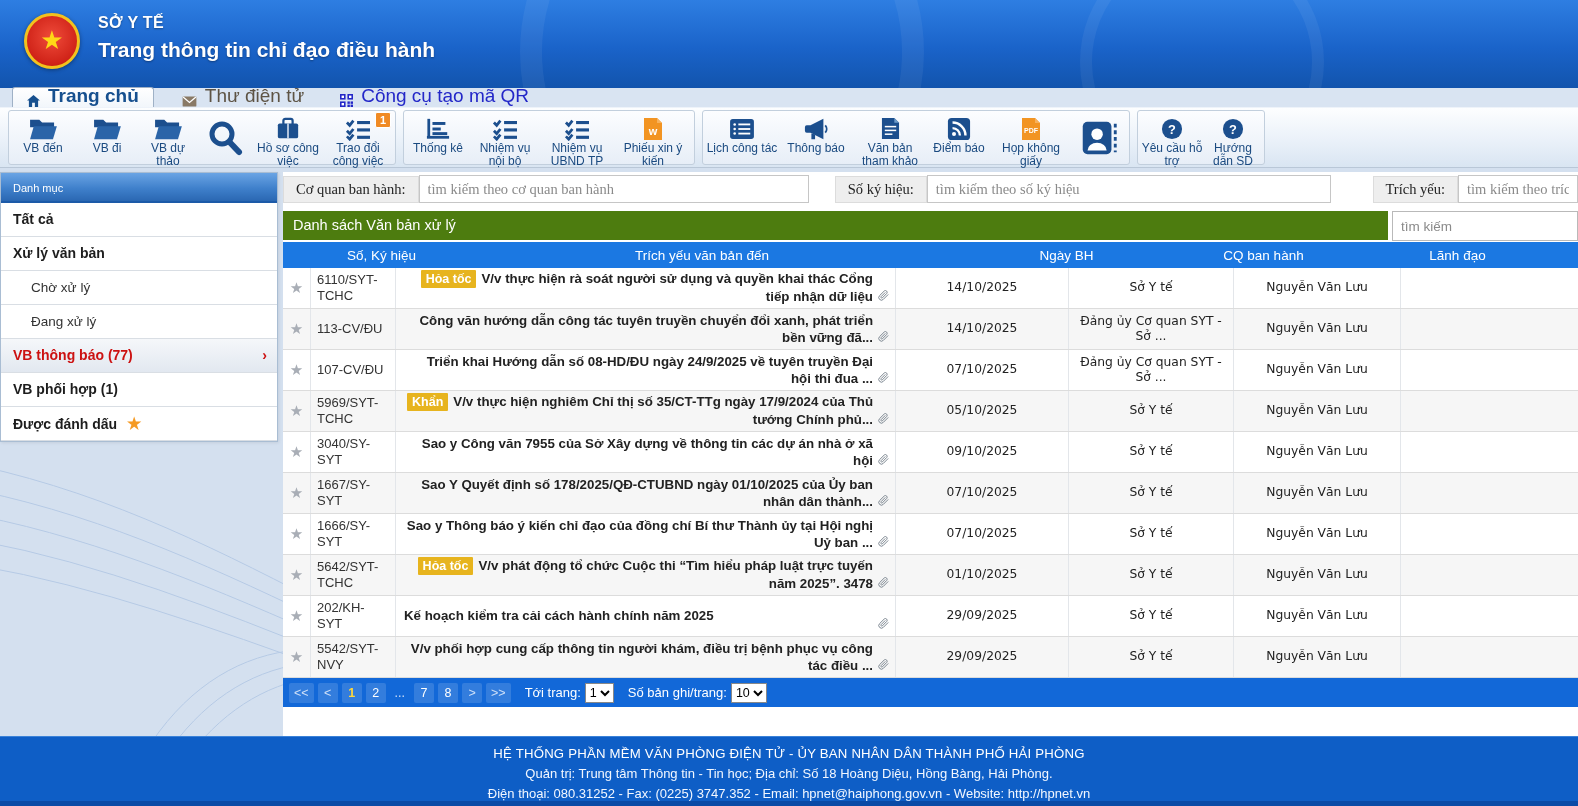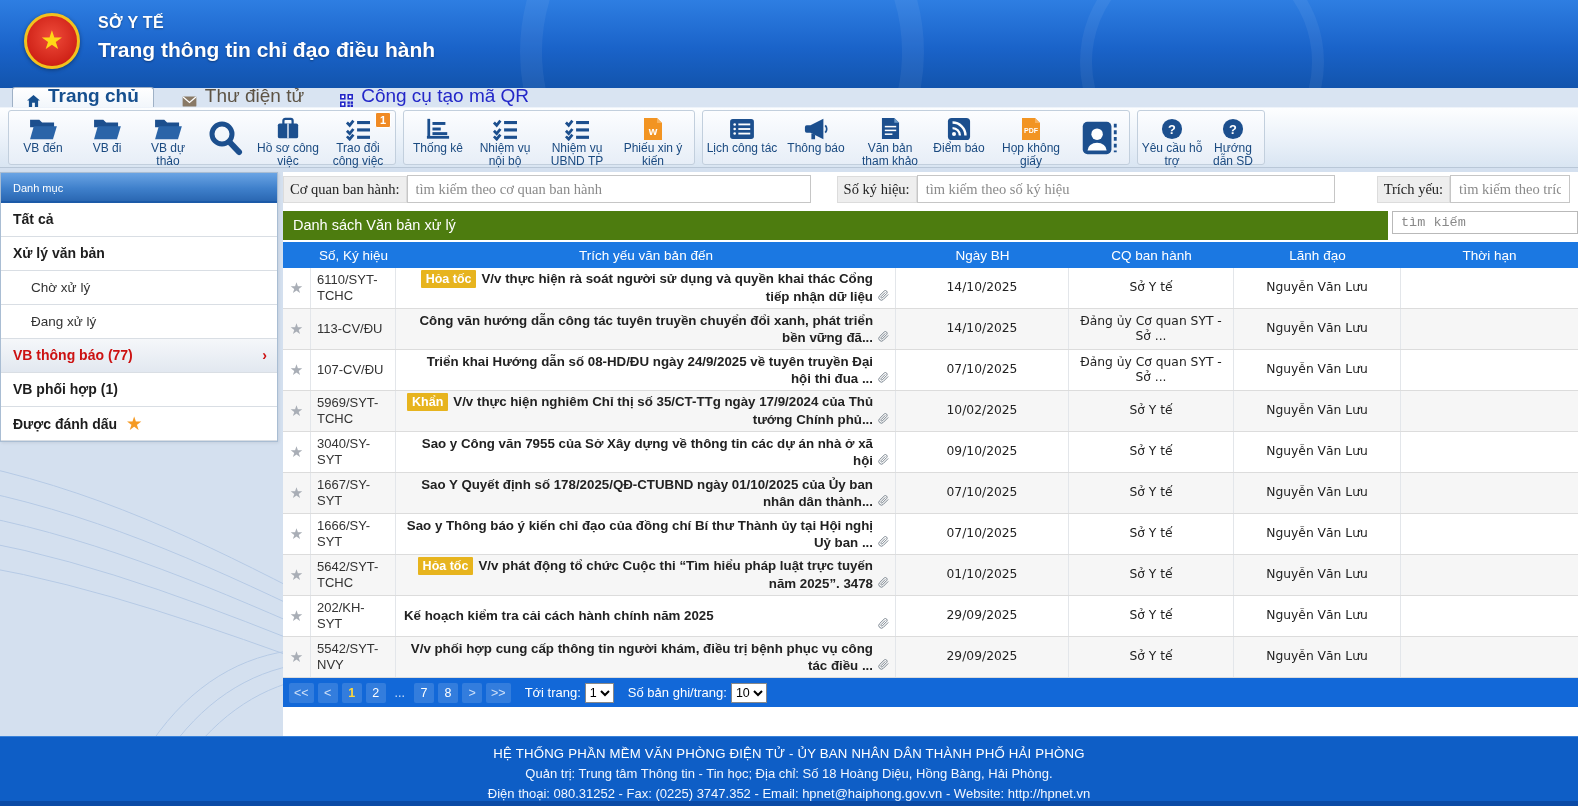--- a/index.html
+++ b/index.html
@@ -52,33 +52,33 @@
   .sb-item.sub { padding-left:30px; font-weight:normal; color:#333; font-size:13.5px; }
   .sb-item.active-red { color:#cc1111; background:linear-gradient(180deg,#f5f7fa,#e2e8f0); }
   .sb-item .arrow { position:absolute; right:10px; color:#cc1111; font-weight:bold; }
   .sb-item .fav { color:#f59a23; font-size:16px; margin-left:6px; }
 
   
   .content { position:absolute; left:283px; top:172px; width:1295px; height:564px; background:#fff; z-index:1; }
 
   .filters { display:flex; align-items:center; height:32px; margin-top:1px; }
   .flabel { background:#eee; border:1px solid #dcdcdc; font-family:"Liberation Serif",serif; font-size:14.5px; color:#222;
-    padding:4px 6px; white-space:nowrap; }
+    padding:4px 12px; white-space:nowrap; }
   .finput { border:1px solid #c6c6c6; height:28px; padding:0 8px; font-family:"Liberation Serif",serif; font-size:14.5px; color:#0f766e; outline:none; }
   .finput::placeholder { color:#8a8a8a; }
   .fi-coquan { width:404px; margin-right:26px; }
   .fi-sokyhieu { width:418px; margin-right:42px; }
   .fi-trichyeu { width:120px; }
 
   .listbar { display:flex; margin-top:6px; height:29px; }
   .list-title { flex:1; background:#4d7c0f; color:#fff; font-size:14.5px; line-height:29px; padding-left:10px; }
-  .quick-search { width:186px; height:23px; margin-left:4px; border:1px solid #b9b9b9; padding:8px 8px; font-size:13.5px; color:#444; outline:none;font-family:Liberation Mono, monospace; }
+  .quick-search { width:186px; height:30px; margin-left:4px; border:1px solid #b9b9b9; padding:8px 8px; font-size:13.5px; color:#444; outline:none; }
   .quick-search::placeholder { color:#8a8a8a; }
 
-  .thead { display:flex; height:26px; background:#1b78e2; color:#fff; font-size:13.5px; align-items:center; margin-top:2px; }
+  .thead { display:flex; height:26px; background:#1b78e2; color:#fff; font-size:13.5px; align-items:center; margin-top:2px;gap:28px; }
   .thead > div { text-align:center; }
   .col-star { width:28px; flex:none; }
   .col-id   { width:85px; flex:none; }
   .col-title{ width:500px; flex:none; }
   .col-date { width:173px; flex:none; }
   .col-org  { width:165px; flex:none; }
   .col-lead { width:167px; flex:none; }
   .col-dead { width:177px; flex:none; }
 
   .trow { display:flex; height:41px; border-bottom:1px solid #dcdcdc; background:#fff; font-size:13px; color:#222; }
@@ -498,21 +498,21 @@
       </div>
       <div class="trow">
         <div class="col-star cell-star">★</div>
         <div class="col-id cell-id">5969/SYT-TCHC</div>
         <div class="col-title cell-title">
           <div class="ttext"><span class="ubadge hide-if-empty">Khẩn</span><span>V/v thực hiện nghiêm Chỉ thị số 35/CT-TTg ngày 17/9/2024 của Thủ tướng Chính phủ...</span></div>
           <span class="clip"><svg width="14" height="14" viewBox="0 0 24 24">
                 <path d="M20.5 11.5 L12.5 19.5 a4.5 4.5 0 0 1 -6.4 -6.4 L14.3 5 a3 3 0 0 1 4.2 4.2 L10.8 17 a1.5 1.5 0 0 1 -2.1 -2.1 L15.5 8" fill="none" stroke="#7c8791" stroke-width="1.7" stroke-linecap="round"></path>
               </svg></span>
         </div>
-        <div class="col-date cell-date">10/02/2025</div>
+        <div class="col-date cell-date">05/10/2025</div>
         <div class="col-org cell-org">Sở Y tế</div>
         <div class="col-lead cell-lead">Nguyễn Văn Lưu</div>
         <div class="col-dead"></div>
       </div>
       <div class="trow">
         <div class="col-star cell-star">★</div>
         <div class="col-id cell-id">3040/SY-SYT</div>
         <div class="col-title cell-title">
           <div class="ttext"><span>Sao y Công văn 7955 của Sở Xây dựng về thông tin các dự án nhà ở xã hội</span></div>
           <span class="clip"><svg width="14" height="14" viewBox="0 0 24 24">

